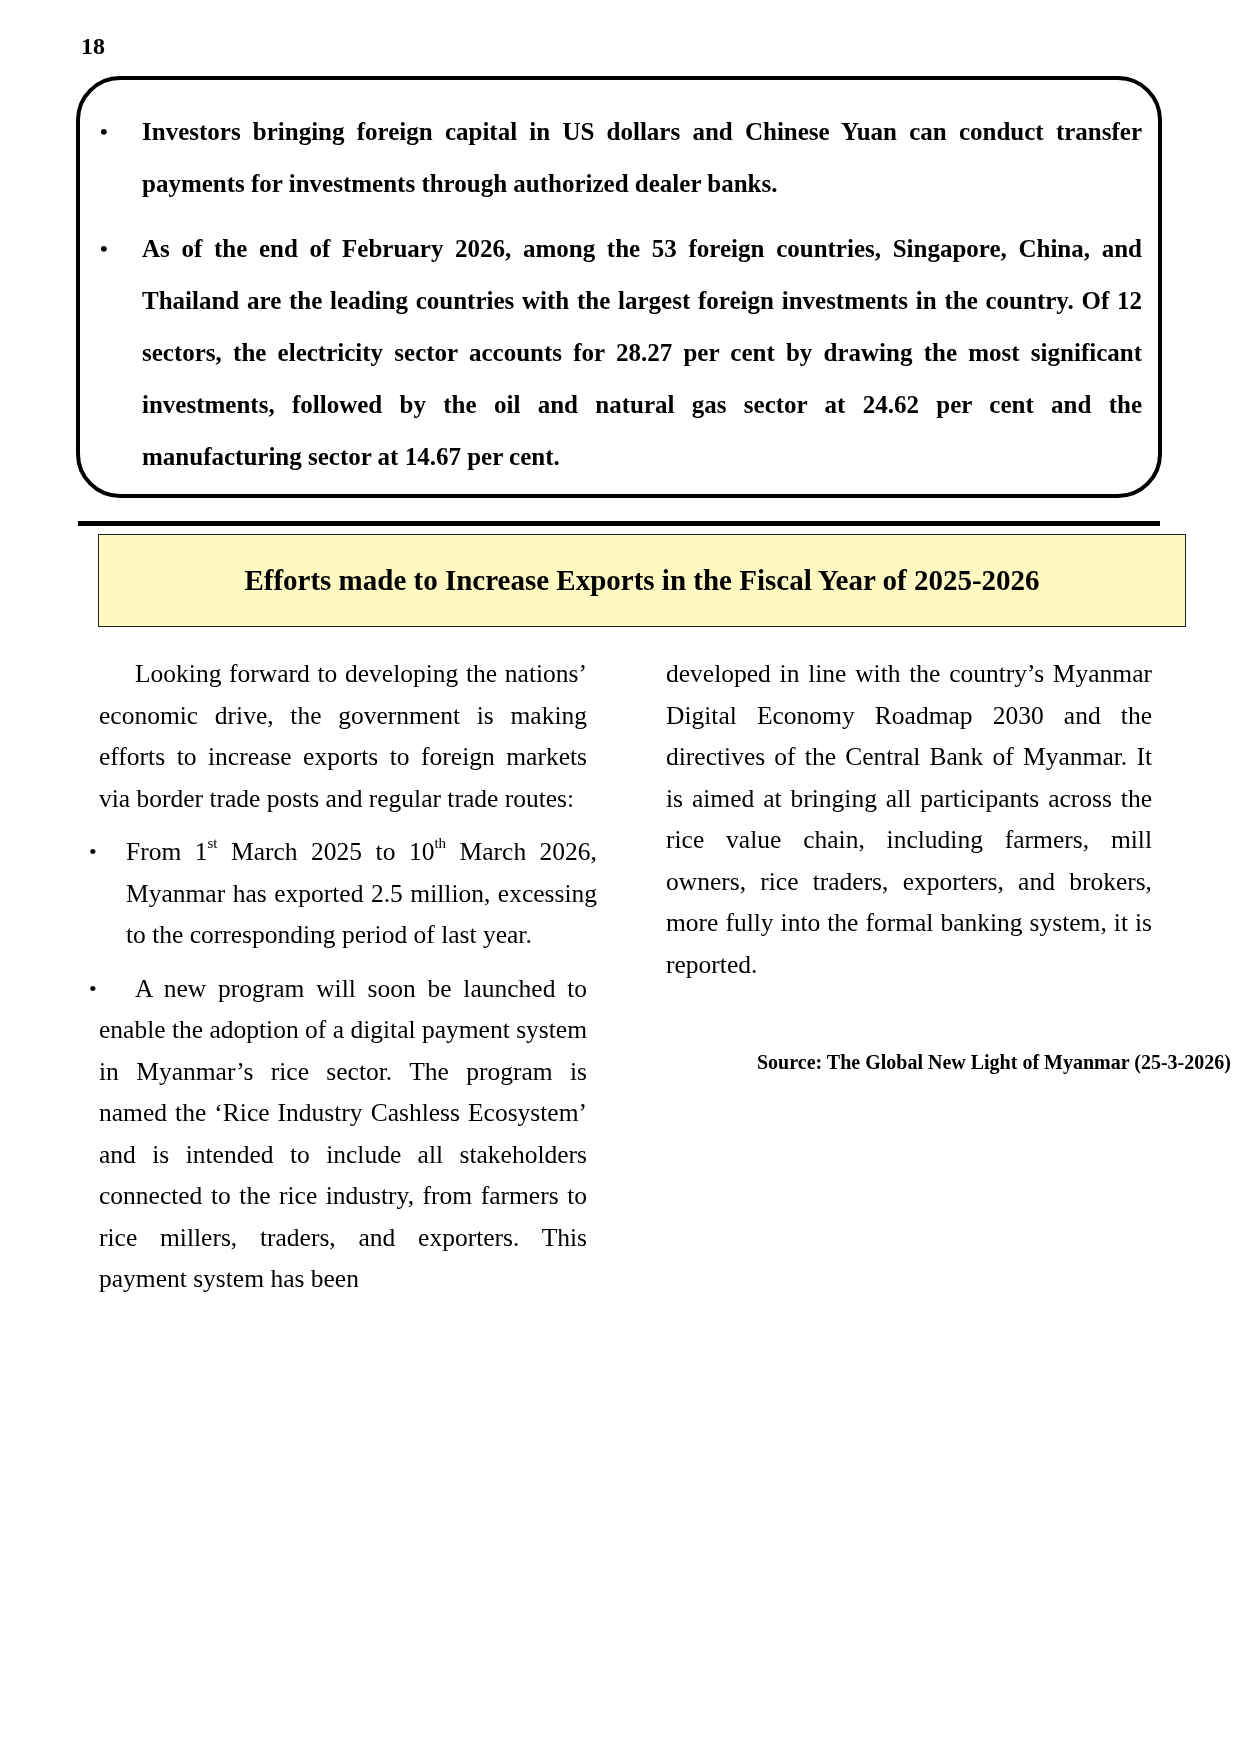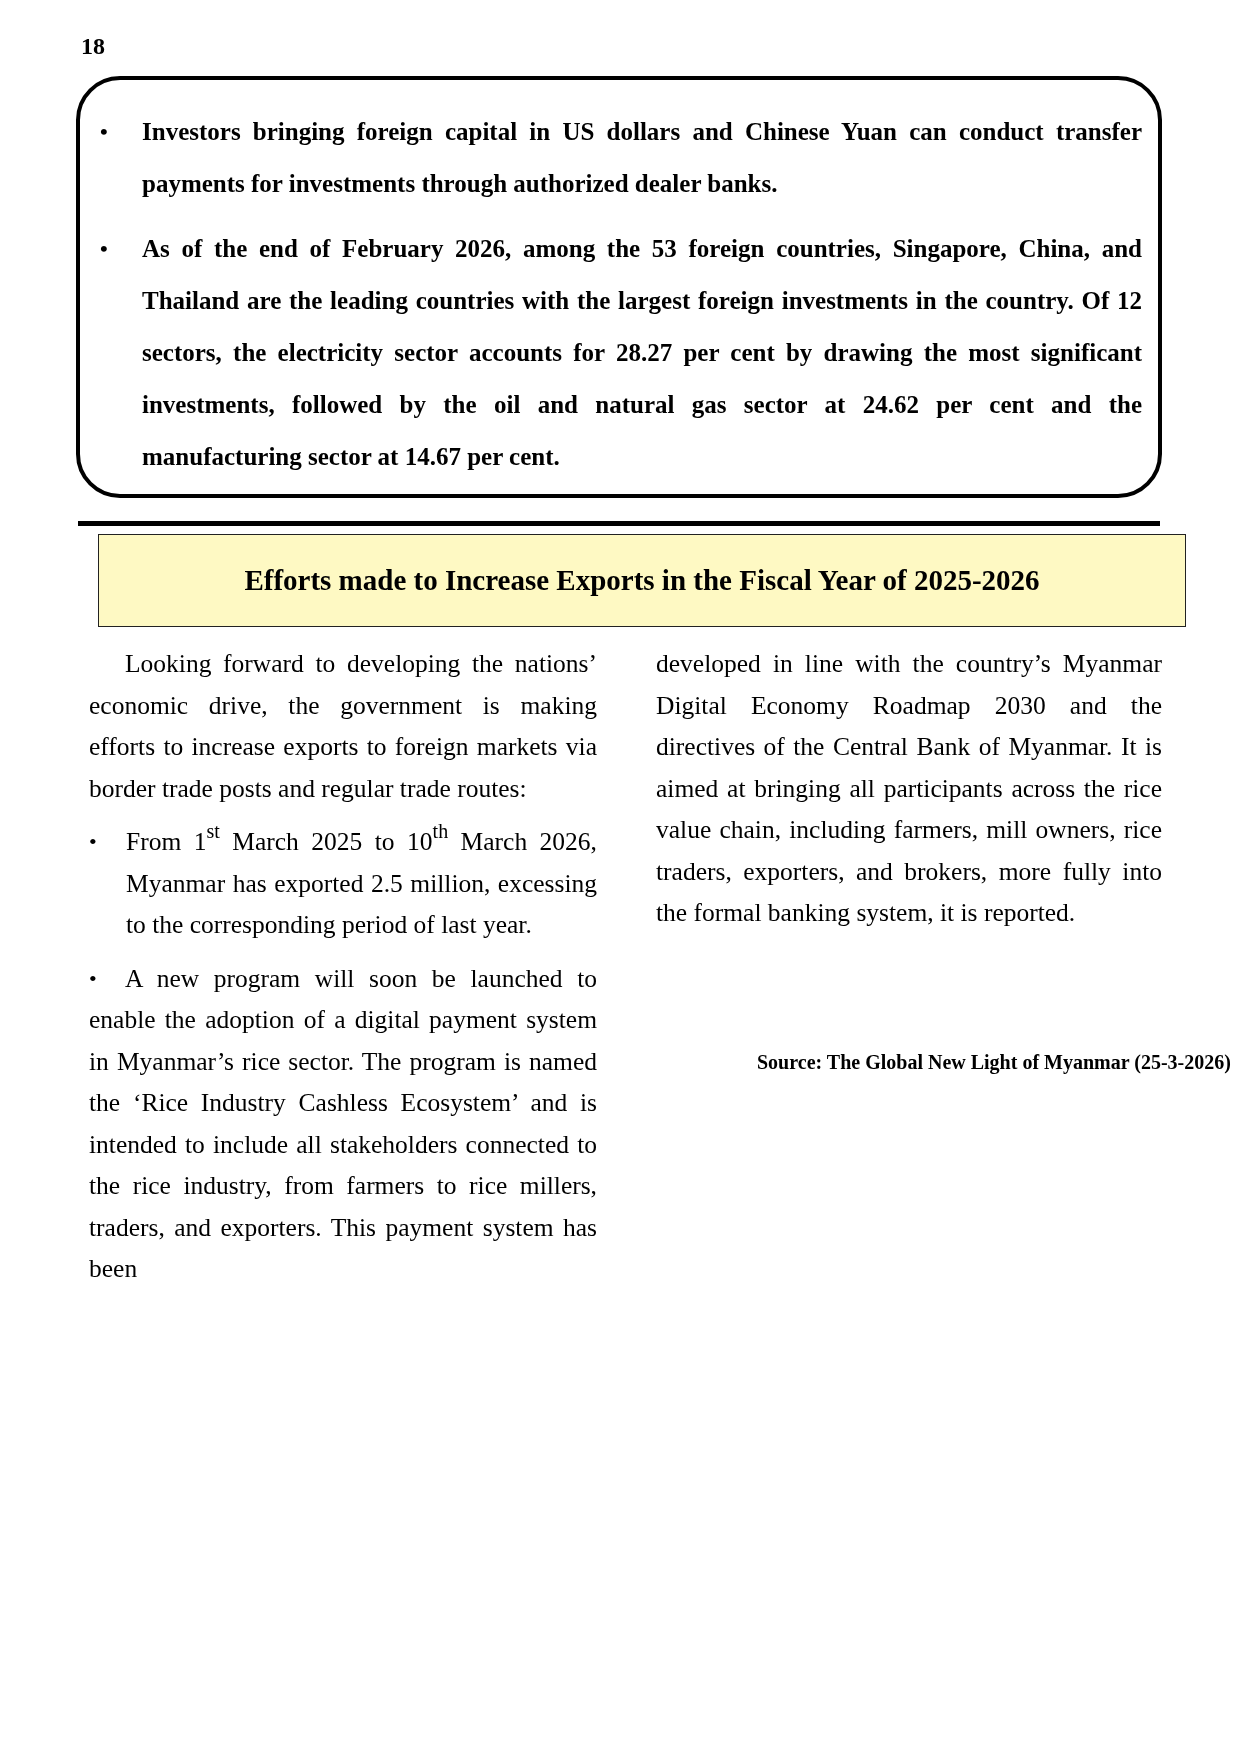--- a/index.html
+++ b/index.html
@@ -32,27 +32,27 @@
     background: #fef9c3; border: 1.5px solid #222; box-sizing: border-box;
     display: flex; align-items: center; justify-content: center;
     font-size: 29px; font-weight: bold; margin-left: 25px;
   }
   .col {
     position: absolute; top: 643px; width: 508px;
     font-size: 25.5px; line-height: 41.5px;
   }
   .col.left { left: 89px; }
   .col.right { left: 656px; width: 506px; }
-  .col p { margin: 0; text-align: justify; }
+  .col p { margin: 10px; text-align: justify; }
   .col p.indent { text-indent: 36px; }
   .col p.last-left { text-align-last: left; }
   .col ul { list-style: none; margin: 12px 0 12px 0; padding: 0; }
   .col ul li { position: relative; padding-left: 37px; margin-bottom: 12px; text-align: justify; }
   .col ul li .bullet { position: absolute; left: 0; top: 0; font-size: 22px; }
-  sup { font-size: 20px; vertical-align: 12px; line-height: 0; }
+  sup { font-size: 15px; vertical-align: 12px; line-height: 0; }
   .source {
     position: absolute; left: 757px; top: 1051px;
     font-size: 20px; font-weight: bold; white-space: nowrap;
   }
 </style>
 </head>
 <body>
 
 <div class="page-number">18</div>
 

